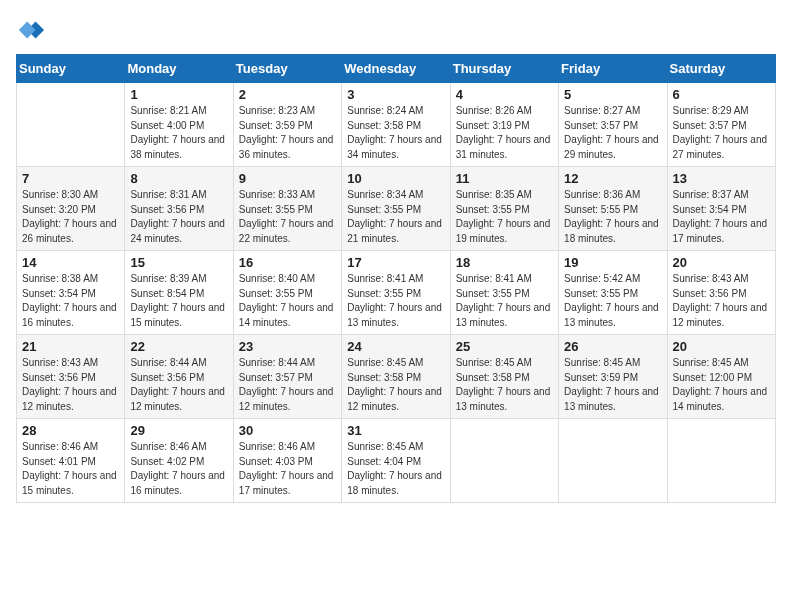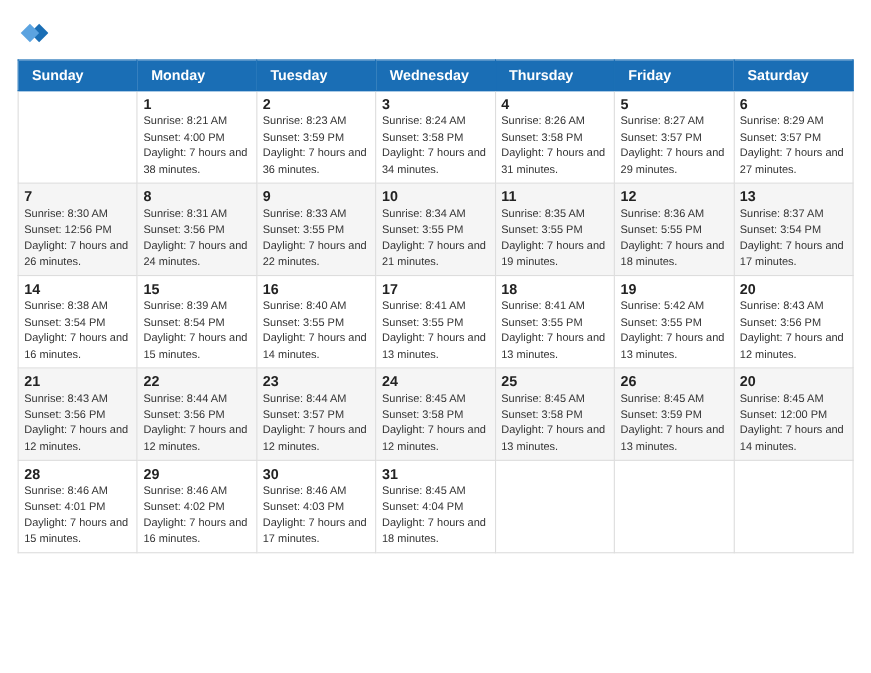--- a/index.html
+++ b/index.html
@@ -55,21 +55,21 @@
     .calendar {
       width: 100%;
       border-collapse: collapse;
       border: 1px solid #ccc;
     }
     .calendar th {
       background: #1a6eb5;
       color: #fff;
       font-size: 13px;
       font-weight: bold;
-      padding: 6px 12px;
+      padding: 6px 2px;
       text-align: left;
       border: 1px solid #1a6eb5;
     }
     .calendar td {
       vertical-align: top;
       border: 1px solid #ddd;
       padding: 4px 5px;
       width: 108px;
       min-height: 80px;
       font-size: 11px;
@@ -147,21 +147,21 @@
         <td>
           <span class="day-number">3</span>
           <div class="cell-content">Sunrise: 8:24 AM
 Sunset: 3:58 PM
 Daylight: 7 hours
 and 34 minutes.</div>
         </td>
         <td>
           <span class="day-number">4</span>
           <div class="cell-content">Sunrise: 8:26 AM
-Sunset: 3:58 PM
+Sunset: 3:19 PM
 Daylight: 7 hours
 and 31 minutes.</div>
         </td>
         <td>
           <span class="day-number">5</span>
           <div class="cell-content">Sunrise: 8:27 AM
 Sunset: 3:57 PM
 Daylight: 7 hours
 and 29 minutes.</div>
         </td>
@@ -170,21 +170,21 @@
           <div class="cell-content">Sunrise: 8:29 AM
 Sunset: 3:57 PM
 Daylight: 7 hours
 and 27 minutes.</div>
         </td>
       </tr>
       <tr>
         <td>
           <span class="day-number">7</span>
           <div class="cell-content">Sunrise: 8:30 AM
-Sunset: 12:56 PM
+Sunset: 3:20 PM
 Daylight: 7 hours
 and 26 minutes.</div>
         </td>
         <td>
           <span class="day-number">8</span>
           <div class="cell-content">Sunrise: 8:31 AM
 Sunset: 3:56 PM
 Daylight: 7 hours
 and 24 minutes.</div>
         </td>

